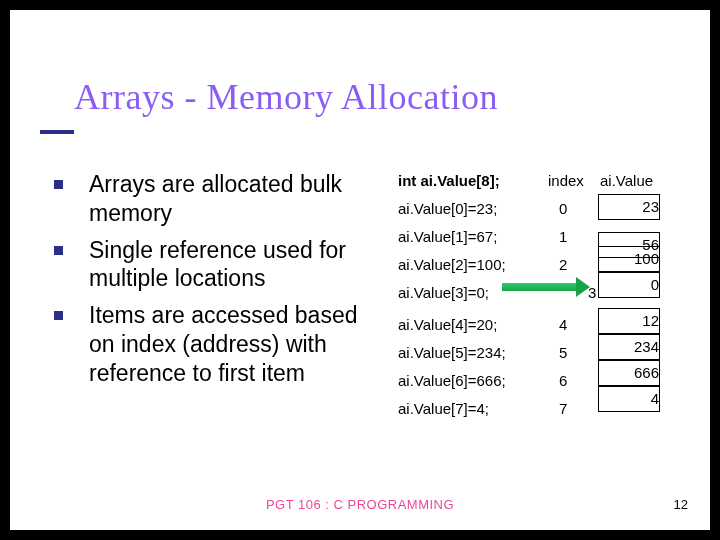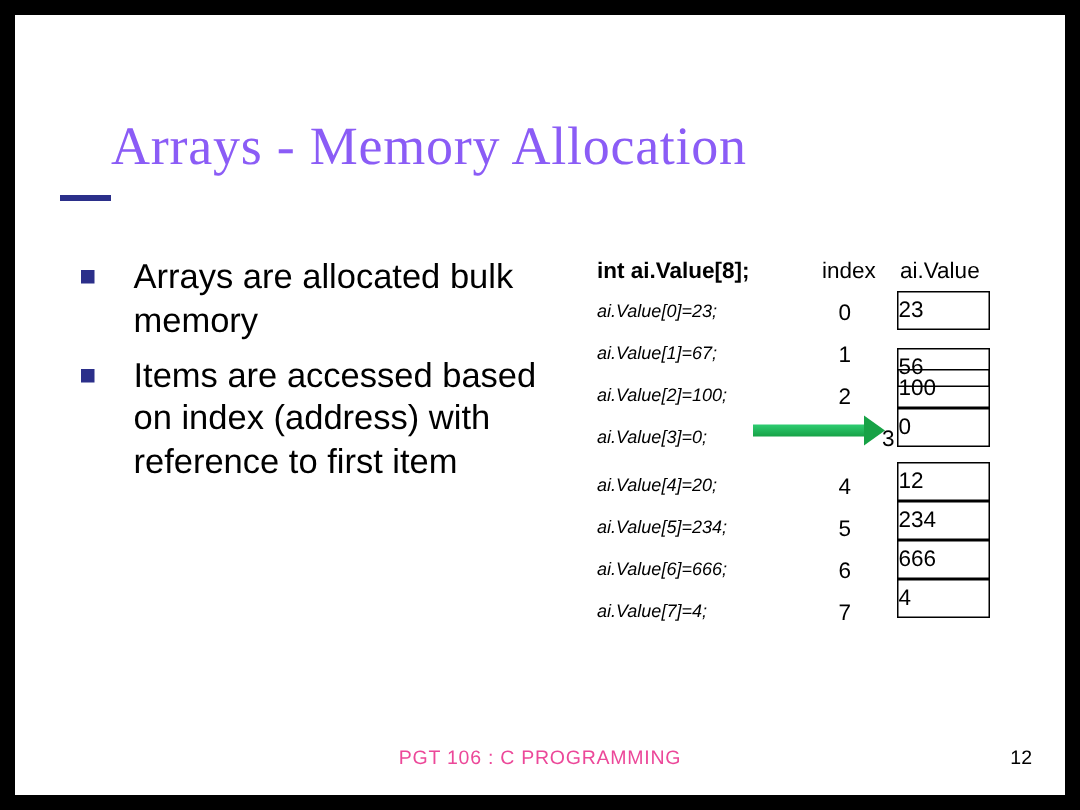--- a/index.html
+++ b/index.html
@@ -73,35 +73,34 @@
     font-size: 15px;
   }
   .hdr-aivalue {
     position: absolute;
     left: 202px; top: 0;
     font-size: 15px;
   }
   .code-line {
     position: absolute;
     left: 0;
-    font-size: 12px;
-    font-style: italic;
+    font-size: 15px;
   }
   .index-val {
     position: absolute;
     left: 161px;
     font-size: 15px;
     text-align: left;
   }
   .val-cell {
     position: absolute;
     left: 200px;
     width: 62px; height: 26px;
     border: 1px solid #000;
-    text-align: left;
+    text-align: right;
     font-size: 15px;
     line-height: 24px;
   }
   .arrow-wrap {
     position: absolute;
     left: 104px;
     width: 88px; height: 16px;
   }
   .arrow-shaft {
     position: absolute;
@@ -141,20 +140,24 @@
   <div class="title">Arrays - Memory Allocation</div>
   <div class="title-accent"></div>
 
   <div class="bullets">
     <div class="bullet-row">
       <div class="bullet-icon"></div>
       <div class="bullet-text">Arrays are allocated bulk memory</div>
     </div>
     <div class="bullet-row">
       <div class="bullet-icon"></div>
+      <div class="bullet-text">Single reference used for multiple locations</div>
+    </div>
+    <div class="bullet-row">
+      <div class="bullet-icon"></div>
       <div class="bullet-text">Items are accessed based on index (address) with reference to first item</div>
     </div>
   </div>
 
   <div class="right-col">
     <div class="decl">int ai.Value[8];</div>
     <div class="hdr-index">index</div>
     <div class="hdr-aivalue">ai.Value</div>
 
     <div class="code-line" style="top:28px">ai.Value[0]=23;</div>

